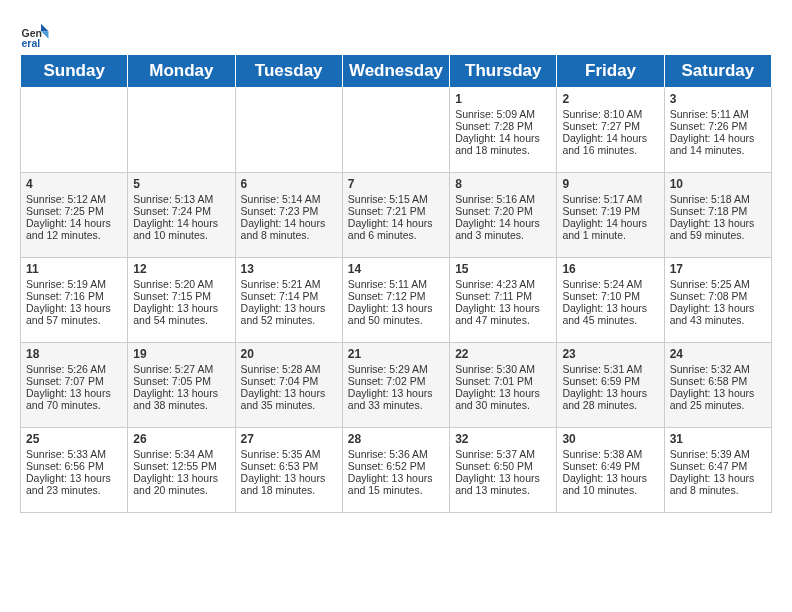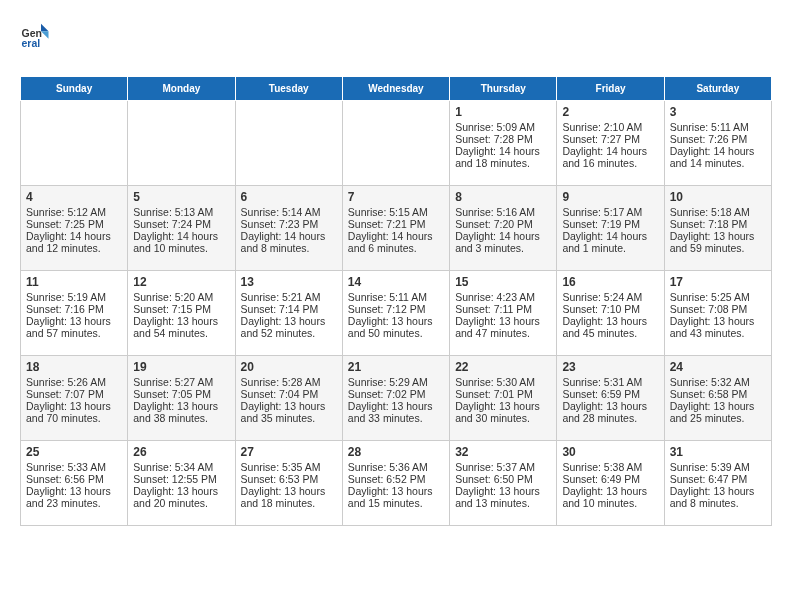--- a/index.html
+++ b/index.html
@@ -7,21 +7,21 @@
       font-family: Arial, sans-serif;
       background: #fff;
       width: 792px;
       min-height: 612px;
       padding: 20px;
     }
     .header {
       display: flex;
       justify-content: space-between;
       align-items: flex-start;
-      margin-bottom: 26px;
+      margin-bottom: 4px;
     }
     .logo {
       display: flex;
       align-items: center;
       gap: 4px;
     }
     .logo-icon {
       width: 30px;
       height: 30px;
     }
@@ -40,21 +40,21 @@
     table {
       width: 100%;
       border-collapse: collapse;
       table-layout: fixed;
     }
     thead th {
       background-color: #1a6bb5;
       color: white;
       text-align: center;
       padding: 6px 4px;
-      font-size: 10px;
+      font-size: 17px;
       font-weight: bold;
       border: 1px solid #fff;
     }
     tbody td {
       border: 1px solid #ccc;
       vertical-align: top;
       padding: 4px 5px;
       font-size: 10.5px;
       color: #333;
       height: 85px;
@@ -118,21 +118,21 @@
         <td class="empty-cell"></td>
         <td>
           <span class="day-number">1</span>
           <div>Sunrise: 5:09 AM</div>
           <div>Sunset: 7:28 PM</div>
           <div>Daylight: 14 hours</div>
           <div>and 18 minutes.</div>
         </td>
         <td>
           <span class="day-number">2</span>
-          <div>Sunrise: 2:10 AM</div>
+          <div>Sunrise: 8:10 AM</div>
           <div>Sunset: 7:27 PM</div>
           <div>Daylight: 14 hours</div>
           <div>and 16 minutes.</div>
         </td>
         <td>
           <span class="day-number">3</span>
           <div>Sunrise: 5:11 AM</div>
           <div>Sunset: 7:26 PM</div>
           <div>Daylight: 14 hours</div>
           <div>and 14 minutes.</div>

